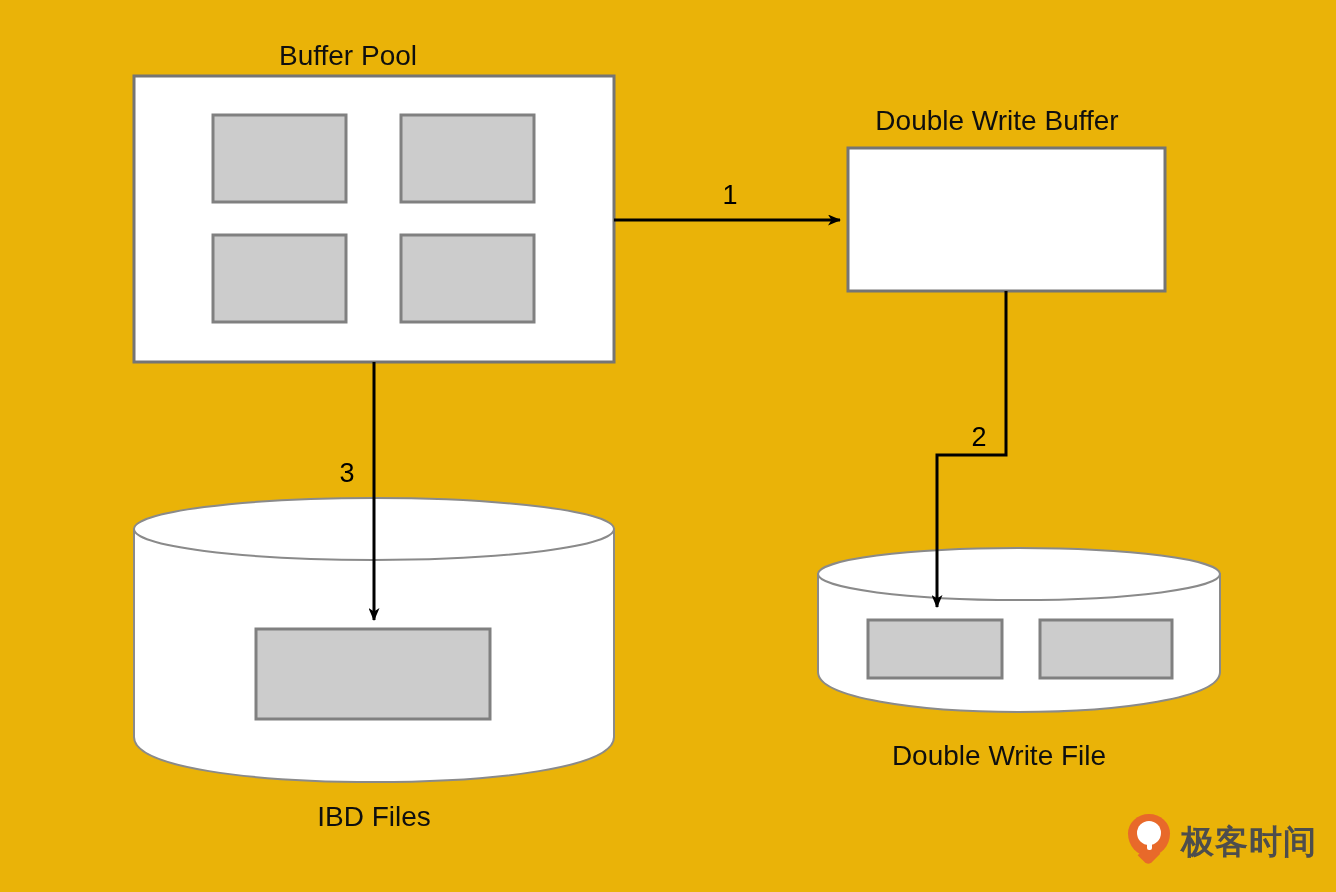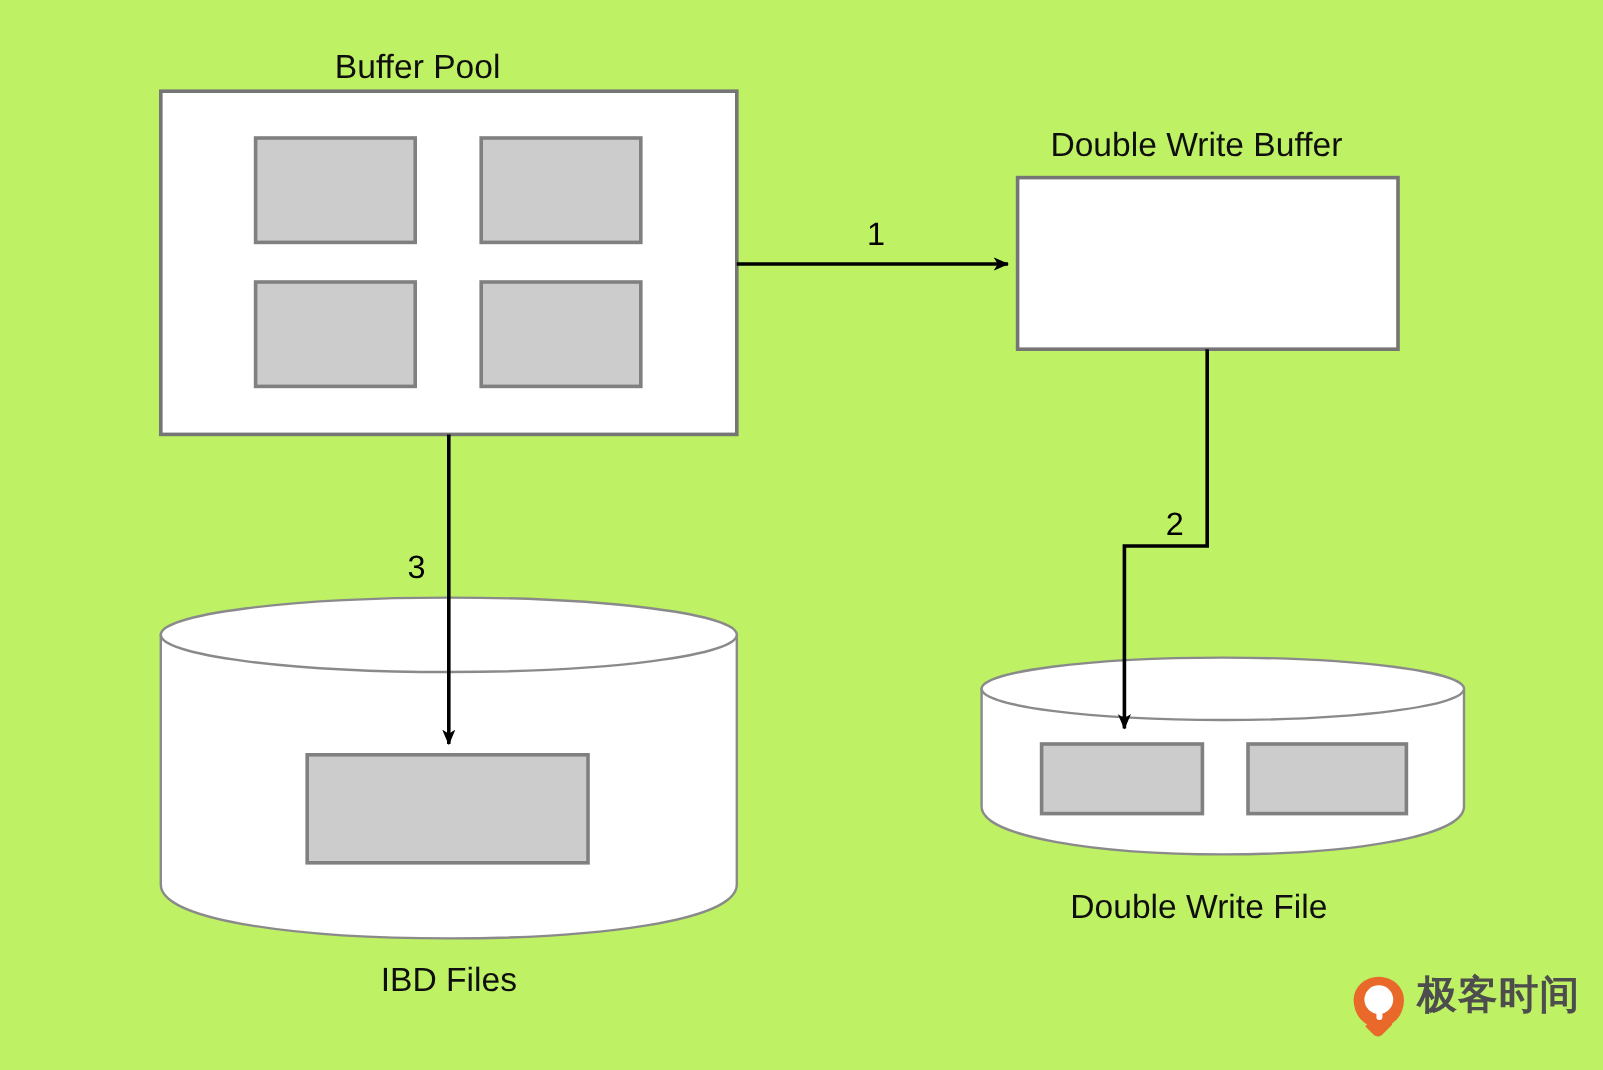--- a/index.html
+++ b/index.html
@@ -7,21 +7,21 @@
     padding: 0;
     background: #ffffff;
   }
   body {
     font-family: "Liberation Sans", "DejaVu Sans", sans-serif;
   }
   #canvas {
     position: relative;
     width: 1336px;
     height: 892px;
-    background: #bef264;
+    background: #eab308;
     overflow: hidden;
   }
   #diagram-svg {
     position: absolute;
     left: 0;
     top: 0;
     width: 1336px;
     height: 892px;
   }
   .dg-label {
@@ -61,21 +61,21 @@
     fill: none;
     stroke: #000000;
     stroke-width: 3;
   }
   
   #watermark {
     position: absolute;
     left: 1128px;
     top: 812px;
     display: flex;
-    align-items: flex-start;
+    align-items: flex-end;
     gap: 9px;
   }
   #logo-mark {
     position: relative;
     width: 44px;
     height: 46px;
   }
   #logo-mark .blob {
     position: absolute;
     left: 0;

